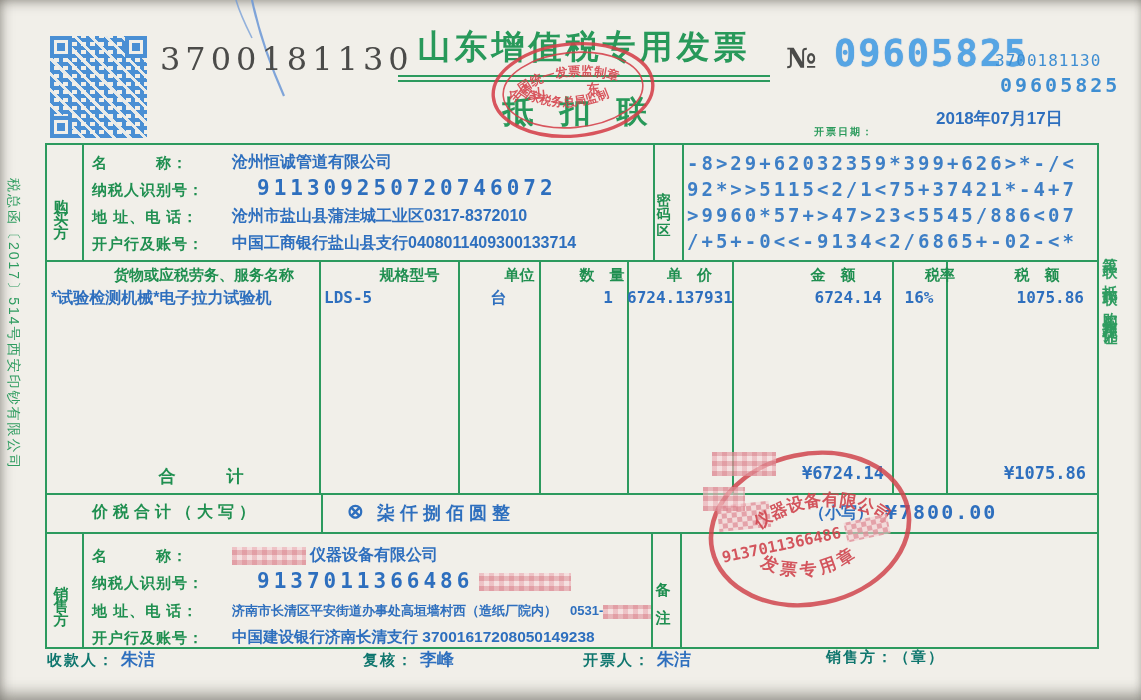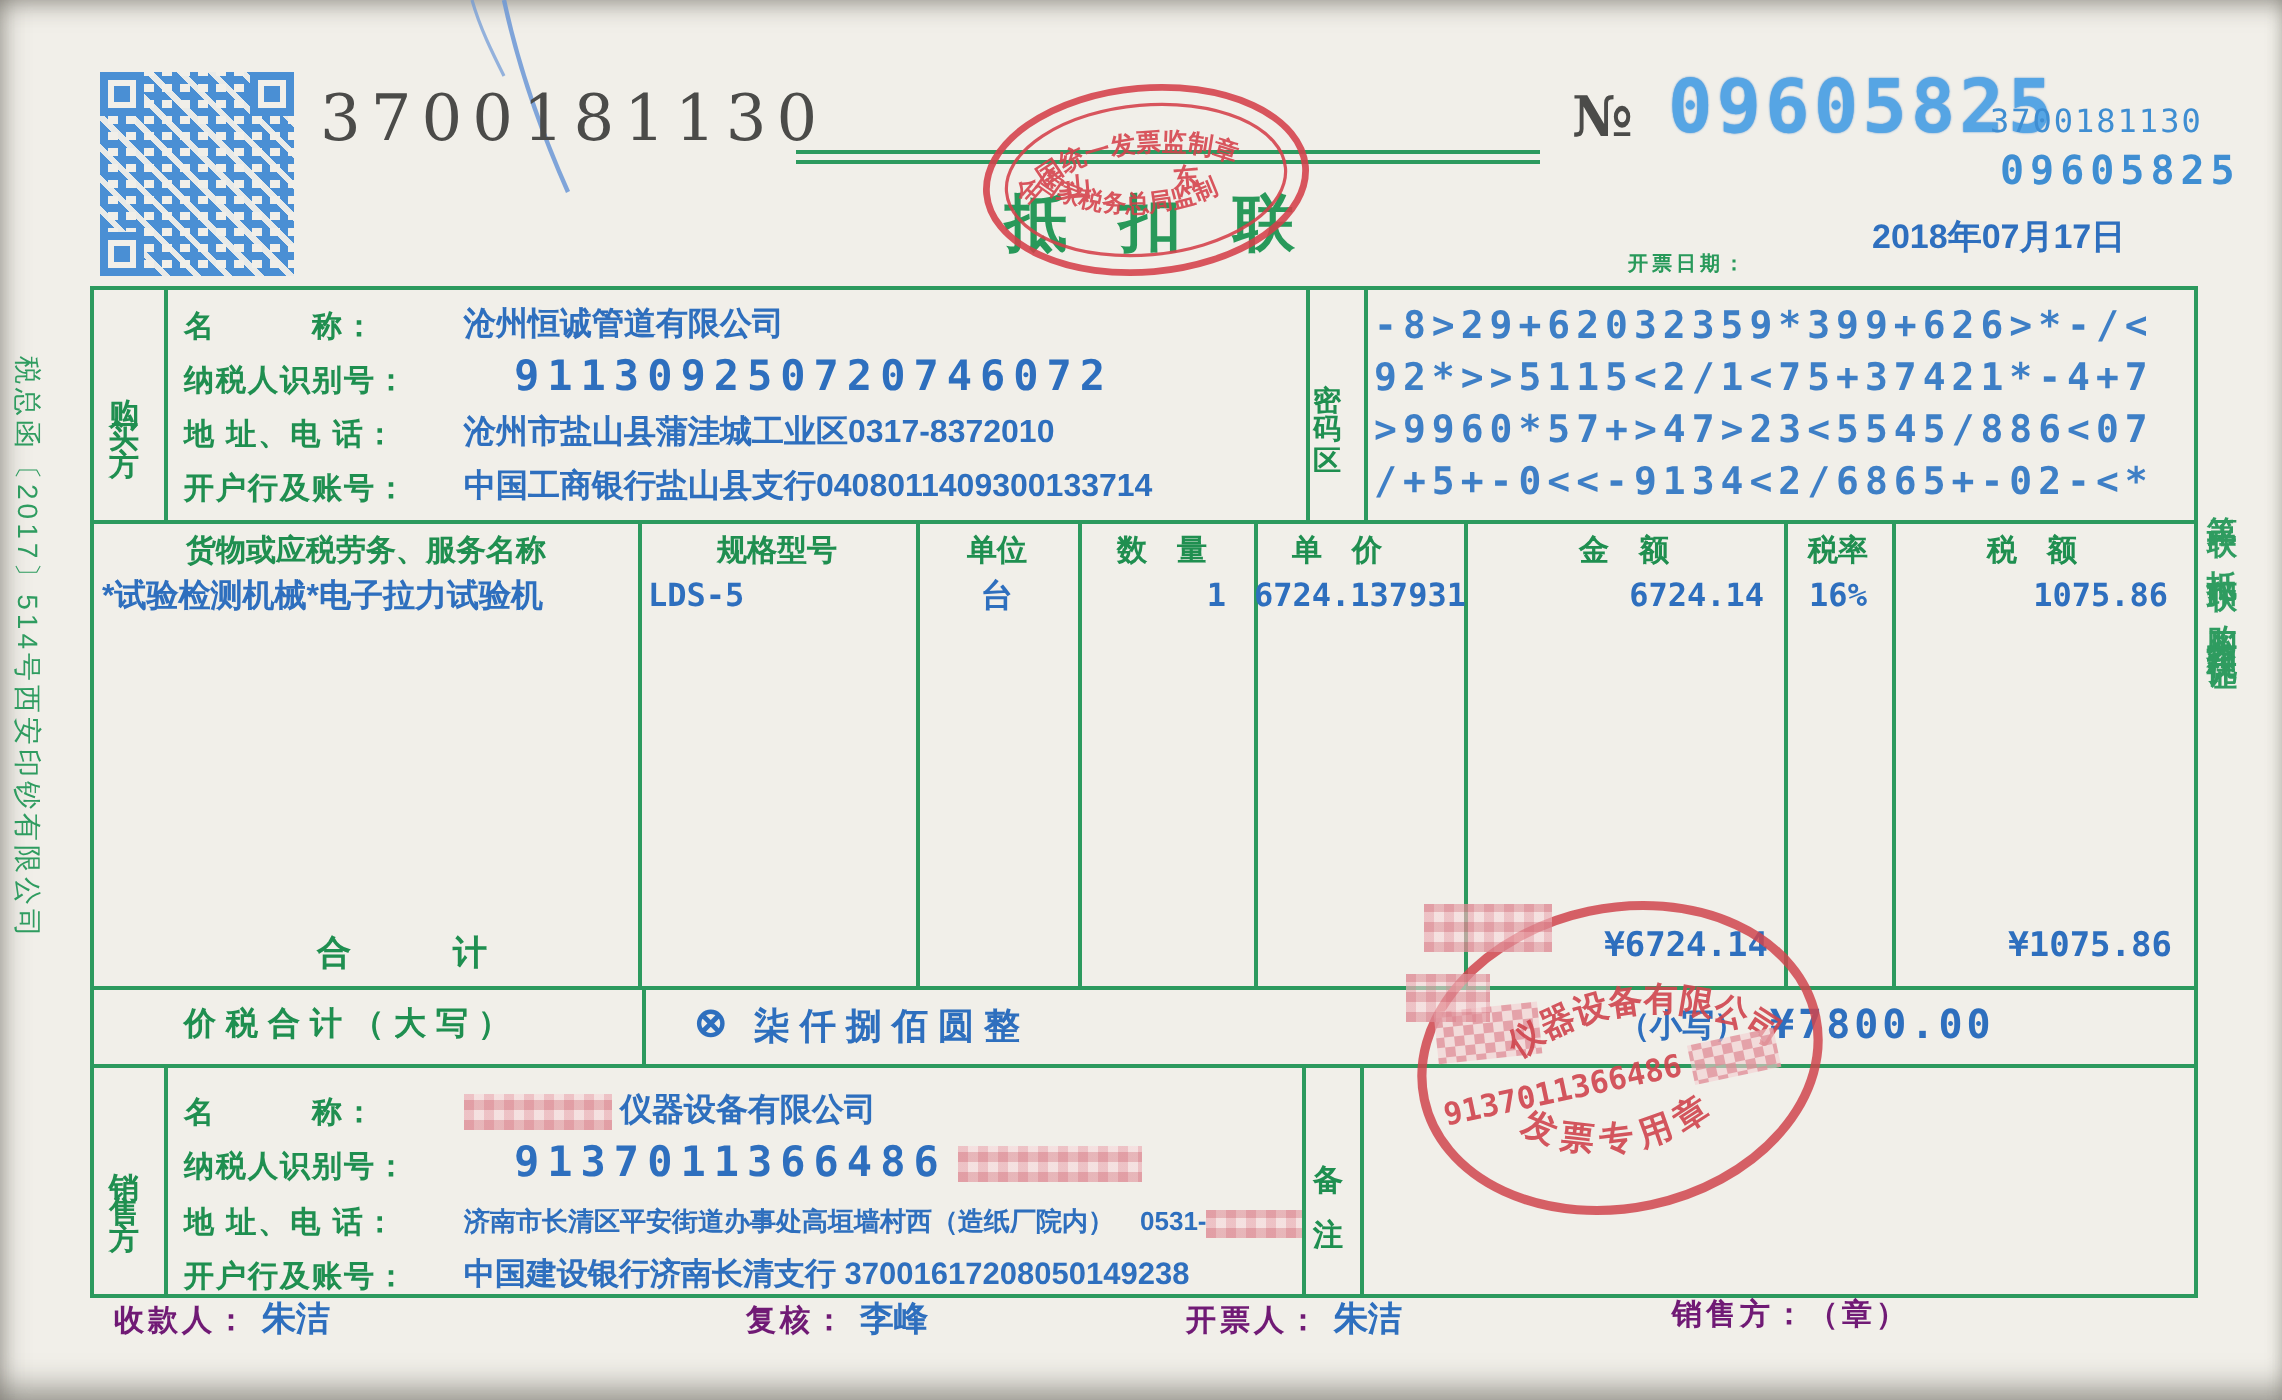--- a/index.html
+++ b/index.html
@@ -42,25 +42,25 @@
            text-shadow:0 0 1px rgba(56,130,205,.9);}
   .code-rt{left:995px;top:51px;font-size:16px;color:#3f8ed2;letter-spacing:1px;}
   .code-rb{left:1000px;top:73px;font-size:20px;font-weight:bold;color:#3f8ed2;letter-spacing:3px;}
   .date-label{left:814px;top:125px;font-size:10px;font-weight:bold;letter-spacing:2px;color:#28995a;}
   .date-value{left:936px;top:107px;font-size:17px;font-weight:bold;color:#2e6fbe;}
   
   .main-box{left:45px;top:143px;width:1050px;height:502px;border:2px solid #2c9a5e;}
   .flabel{position:absolute;font-size:15px;font-weight:bold;color:#1f8f50;letter-spacing:1px;}
   .fvalue{position:absolute;font-size:16px;font-weight:bold;color:#2e6fbe;white-space:nowrap;}
   .pwline{position:absolute;left:640px;font-size:19px;letter-spacing:3px;color:#3e7fc6;font-weight:bold;white-space:nowrap;}
-  .th{position:absolute;top:121px;font-size:15px;font-weight:bold;color:#1f8f50;text-align:center;}
+  .th{position:absolute;top:121px;font-size:15px;font-weight:bold;color:#1f8f50;text-align:center;padding-left:21px;}
   .td{position:absolute;top:143px;font-size:16px;font-weight:bold;color:#2e6fbe;white-space:nowrap;}
   .num{font-family:"DejaVu Sans Mono",monospace;}
   .footer-item{position:absolute;top:648px;font-size:15px;white-space:nowrap;}
-  .footer-item .lab{color:#701a75;font-weight:bold;letter-spacing:2px;font-size:15px;margin-left:10px;}
+  .footer-item .lab{color:#0f766e;font-weight:bold;letter-spacing:2px;font-size:15px;}
   .footer-item .val{color:#2e6fbe;font-weight:bold;font-size:17px;margin-left:6px;}
   .side-left{left:4px;top:178px;height:470px;writing-mode:vertical-rl;text-orientation:sideways;
              color:#2f9c60;font-size:14px;letter-spacing:2px;}
   .side-right{left:1100px;top:246px;height:420px;writing-mode:vertical-rl;text-orientation:upright;
               color:#2f9c60;font-size:15px;letter-spacing:3px;font-weight:bold;}
 </style>
 </head>
 <body>
 
 <div class="paper">
@@ -70,20 +70,21 @@
     <path d="M16,0 C20,14 26,26 32,38" stroke="#6b97d6" stroke-width="1.6" fill="none" opacity="0.7"></path>
   </svg>
 
   <div class="abs qr">
     <div class="finder" style="left:0;top:0"></div>
     <div class="finder" style="right:0;top:0"></div>
     <div class="finder" style="left:0;bottom:0"></div>
   </div>
 
   <div class="abs code-tl serif">3700181130</div>
+  <div class="abs title">山东增值税专用发票</div>
   <div class="tline" style="top:75px"></div>
   <div class="tline" style="top:80px"></div>
   <div class="abs copy-name">抵扣联</div>
 
   <svg class="abs" style="left:487px;top:39px;width:172px;height:102px" viewBox="0 0 172 102">
     <g transform="rotate(-5 86 51)" fill="none" stroke="#d5404a" opacity="0.88">
       <ellipse cx="86" cy="51" rx="80" ry="46" stroke-width="3.4"></ellipse>
       <ellipse cx="86" cy="51" rx="70" ry="37.5" stroke-width="1.6"></ellipse>
       <path id="ts-top" d="M 24,62 A 64,34 0 0 1 148,62" stroke="none"></path>
       <path id="ts-bot" d="M 30,46 A 60,32 0 0 0 142,46" stroke="none"></path>

